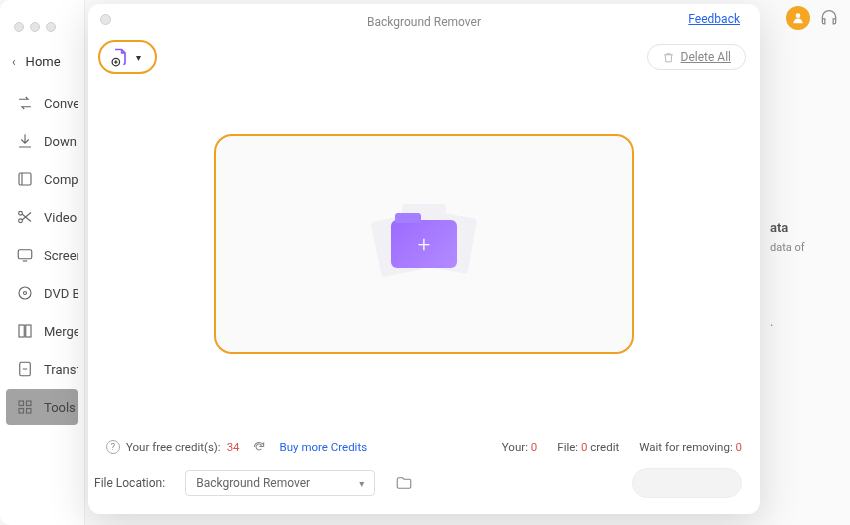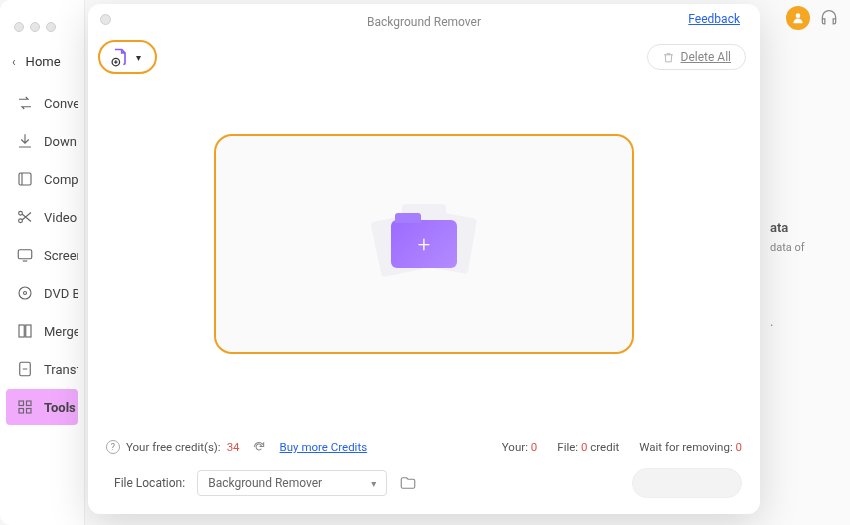--- a/index.html
+++ b/index.html
@@ -9,21 +9,21 @@
 .bg-window { position: absolute; top: 0; left: 0; right: 0; bottom: 0; display: flex; background: #fff; border-radius: 10px; }
 .bg-sidebar { width: 85px; border-right: 1px solid #eee; padding-top: 12px; }
 .bg-content { flex: 1; background: #fafafa; }
 .titlebar-dots { display: flex; gap: 6px; padding: 10px 0 16px 14px; }
 .dot { width: 10px; height: 10px; border-radius: 50%; background: #e5e5e5; border: 0.5px solid #d0d0d0; }
 
 .home-row { display: flex; align-items: center; gap: 10px; padding: 6px 12px 14px 12px; font-size: 13px; color: #333; cursor: pointer; }
 .home-row .chev { font-size: 12px; color: #555; }
 
 .side-item { display: flex; align-items: center; gap: 10px; padding: 9px 10px; font-size: 13px; color: #444; white-space: nowrap; overflow: hidden; border-radius: 4px; margin: 2px 6px; }
-.side-item.active { background: #f0abfc; font-weight: 700; }
+.side-item.active { background: #a3a3a3; font-weight: 400; }
 .side-icon { width: 18px; height: 18px; display: flex; align-items: center; justify-content: center; flex-shrink: 0; }
 .side-icon svg { width: 18px; height: 18px; stroke: #666; stroke-width: 1.5; fill: none; }
 
 .topright-icons { position: absolute; top: 6px; right: 10px; display: flex; gap: 8px; align-items: center; }
 .avatar-circle { width: 24px; height: 24px; border-radius: 50%; background: #f5a623; display: flex; align-items: center; justify-content: center; }
 .avatar-circle svg { width: 14px; height: 14px; fill: #fff; }
 .headset-icon { width: 22px; height: 22px; display: flex; align-items: center; justify-content: center; }
 .headset-icon svg { width: 20px; height: 20px; stroke: #888; stroke-width: 1.5; fill: none; }
 
 
@@ -56,26 +56,26 @@
 .folder { position: relative; width: 66px; height: 48px; background: linear-gradient(135deg,#9b6bff,#b48bff); border-radius: 6px; display: flex; align-items: center; justify-content: center; }
 .folder::before { content: ""; position: absolute; top: -7px; left: 4px; width: 26px; height: 10px; background: #a57dff; border-radius: 3px 3px 0 0; }
 .folder-plus { color: #fff; font-size: 22px; font-weight: 300; }
 .drop-text { font-size: 12px; color: #666; }
 
 .credits-row { display: flex; align-items: center; padding: 0 18px; font-size: 11.5px; color: #555; gap: 6px; }
 .credits-row .q { width: 14px; height: 14px; border: 1px solid #aaa; border-radius: 50%; display: flex; align-items: center; justify-content: center; font-size: 9px; color: #888; }
 .credits-row .num { color: #d9534f; margin-right: 6px; }
 .credits-row .refresh { width: 14px; height: 14px; cursor: pointer; }
 .credits-row .refresh svg { width: 14px; height: 14px; stroke: #888; fill: none; stroke-width: 1.8; }
-.credits-row .buy { color: #2563eb; text-decoration: underline; cursor: pointer; margin-left: 8px; }
+.credits-row .buy { color: #2563eb; cursor: pointer; margin-left: 8px; }
 .credits-row .spacer { flex: 1; }
 .credits-row .stat { margin-left: 14px; }
 .credits-row .zero { color: #d9534f; }
 
-.location-row { display: flex; align-items: center; padding: 14px 18px 16px 26px; gap: 12px; font-size: 12px; color: #555; justify-content: space-between; }
+.location-row { display: flex; align-items: center; padding: 14px 18px 16px 6px; gap: 20px; font-size: 12px; color: #555; justify-content: space-between; }
 .select-box { border: 1px solid #ddd; border-radius: 4px; padding: 5px 10px; width: 190px; display: flex; align-items: center; justify-content: space-between; font-size: 12px; color: #666; background: #fff; cursor: pointer; }
 .select-box .caret { font-size: 10px; color: #888; }
 .folder-btn { width: 18px; height: 18px; cursor: pointer; }
 .folder-btn svg { width: 18px; height: 18px; stroke: #888; fill: none; stroke-width: 1.5; }
 .start-btn { margin-left: auto; width: 110px; height: 30px; background: #f3f3f3; border: 1px solid #eee; border-radius: 15px; }
 </style>
 </head>
 <body>
 
 <div class="bg-window">

